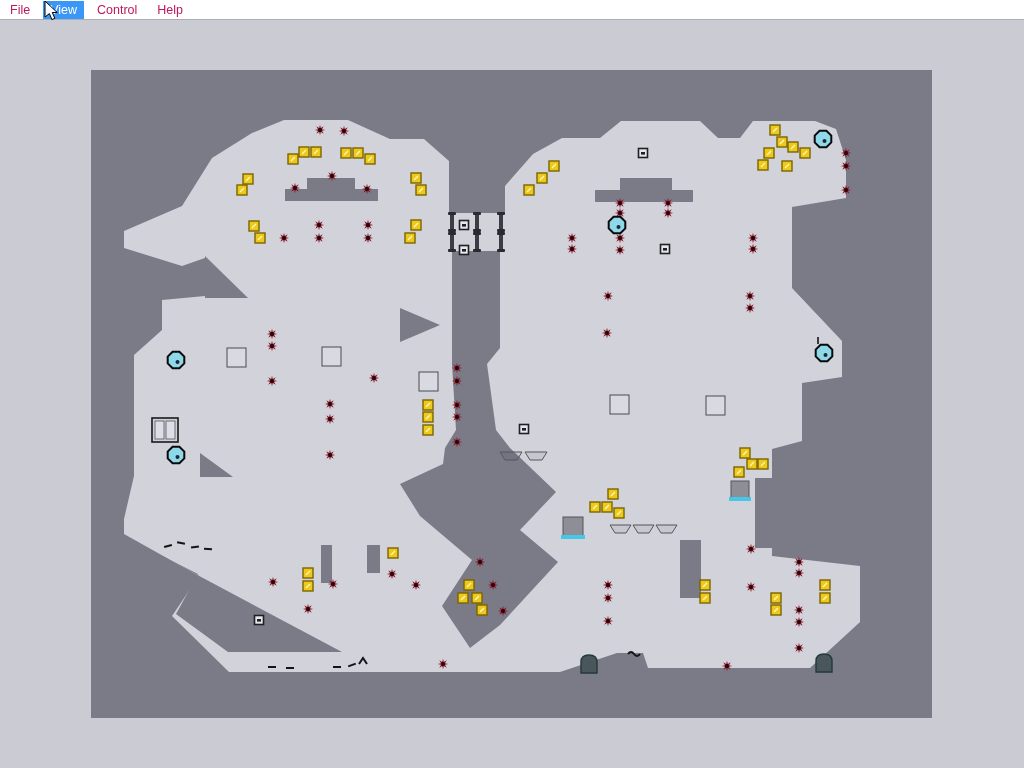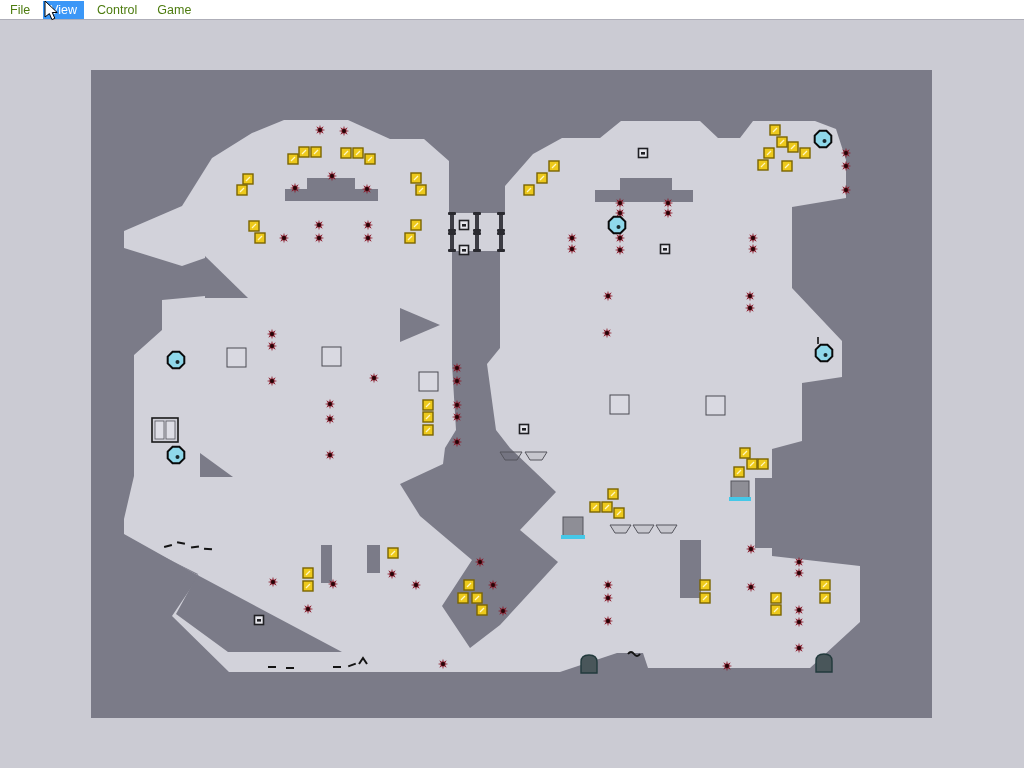--- a/index.html
+++ b/index.html
@@ -1,21 +1,21 @@
 <!DOCTYPE html>
 <html><head>
 <meta charset="utf-8">
 <style>
   html,body{margin:0;padding:0;}
   body{width:1024px;height:768px;overflow:hidden;position:relative;
        font-family:"Liberation Sans",sans-serif;background:#cbcbd3;}
   
   .menubar{position:absolute;left:0;top:0;width:1024px;height:19px;background:#ffffff;
            border-bottom:1px solid #aeaeb8;display:flex;align-items:center;z-index:5;}
-  .menu-item{font-size:12.5px;color:#4d7c0f;padding:1px 7px;margin:0 3px;line-height:16px;cursor:default;}
+  .menu-item{font-size:12.5px;color:#be185d;padding:1px 7px;margin:0 3px;line-height:16px;cursor:default;}
   .menu-item.selected{background:#3b97f7;color:#ffffff;}
   
   .desktop{position:absolute;left:0;top:20px;width:1024px;height:748px;background:#cbcbd3;}
   .viewport{position:absolute;left:91px;top:50px;width:841px;height:648px;background:#7b7b88;}
   .viewport svg{position:absolute;left:0;top:0;}
   
   .timer-box{position:absolute;left:356px;top:1px;width:124px;height:19px;
              background:#dadae2;border:2px solid #101010;}
   
   .dialog{position:absolute;left:212px;top:183px;width:403px;height:29px;
@@ -26,21 +26,21 @@
   
   .cursor{position:absolute;left:44px;top:1px;z-index:9;}
 </style>
 </head>
 <body>
 
 <div class="menubar" id="menubar">
     <span class="menu-item">File</span>
     <span class="menu-item selected">View</span>
     <span class="menu-item">Control</span>
-    <span class="menu-item">Game</span>
+    <span class="menu-item">Help</span>
   </div>
 
 <div class="desktop">
   <div class="viewport" id="viewport">
     <div class="timer-box">
       <span></span>
     </div>
     <div class="dialog">
       <div class="dialog-title">Game Over: Out of Time!</div>
       <div class="dialog-subtitle">(press Jump to retry, Back to exit)</div>

